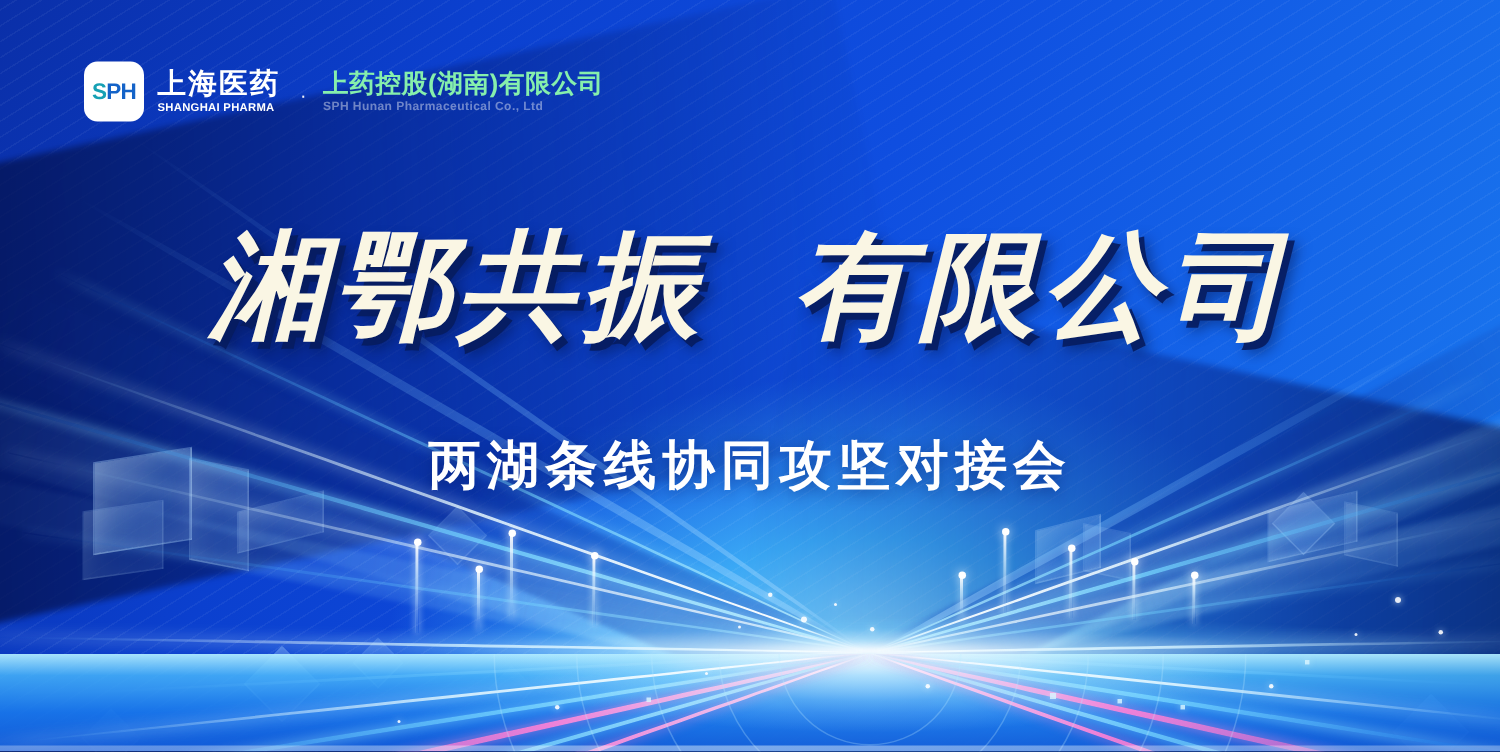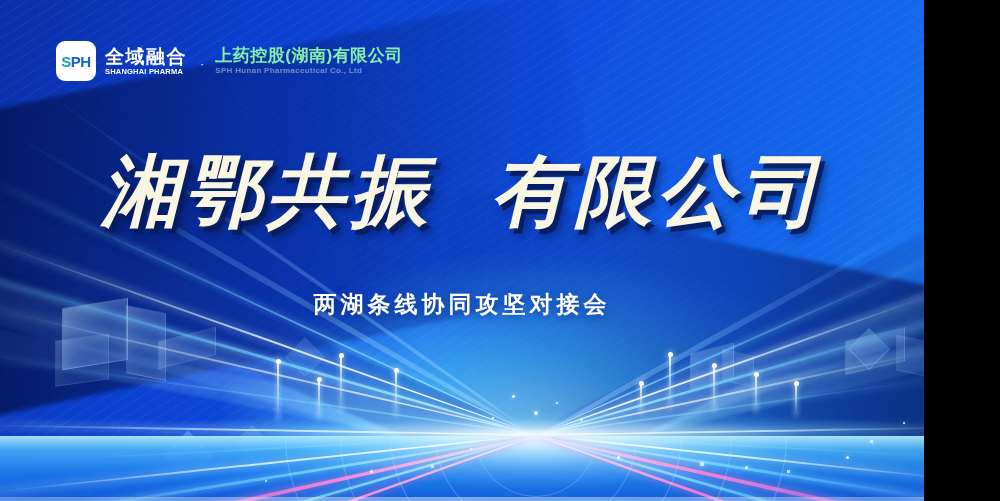--- a/index.html
+++ b/index.html
@@ -7,21 +7,21 @@
     margin: 0;
     padding: 0;
     background: #000;
   }
   body {
     font-family: "Liberation Sans", "DejaVu Sans", sans-serif;
   }
 
   #banner {
     position: relative;
-    width: 924px;
+    width: 1000px;
     height: 501px;
     overflow: hidden;
     background: #0b3fd0;
     user-select: none;
   }
 
   
   .bg-base {
     position: absolute;
     inset: 0;
@@ -301,21 +301,21 @@
   .subtitle {
     position: absolute;
     left: 0; right: 0;
     top: 293px;
     text-align: center;
     z-index: 40;
   }
   .subtitle span {
     color: #ffffff;
     font-family: "Liberation Sans", "DejaVu Sans", sans-serif;
-    font-size: 23px;
+    font-size: 35px;
     font-weight: 700;
     letter-spacing: 4px;
     line-height: 1;
     text-shadow: 0 2px 10px rgba(6,30,110,0.55);
     white-space: nowrap;
   }
 
   .bottom-edge {
     position: absolute;
     left: 0; right: 0; bottom: 0;
@@ -452,21 +452,21 @@
   <div class="sq" style="left:745px;top:466px;width:3px;height:3px;"></div>
   <div class="sq" style="left:787px;top:470px;width:3px;height:3px;"></div>
   <div class="sq" style="left:431px;top:465px;width:3px;height:3px;"></div>
   <div class="sq" style="left:870px;top:440px;width:3px;height:3px;"></div>
 
   <div class="logo-row">
     <div class="logo-badge">
       <span class="sph"><span class="s">S</span><span class="ph">PH</span></span>
     </div>
     <div class="logo-cn-block">
-      <div class="logo-cn">全域融合</div>
+      <div class="logo-cn">上海医药</div>
       <div class="logo-en">SHANGHAI PHARMA</div>
     </div>
     <div class="logo-sep">·</div>
     <div class="company-block">
       <div class="company-cn">上药控股(湖南)有限公司</div>
       <div class="company-en">SPH Hunan Pharmaceutical Co., Ltd</div>
     </div>
   </div>
 
   <div class="headline">

